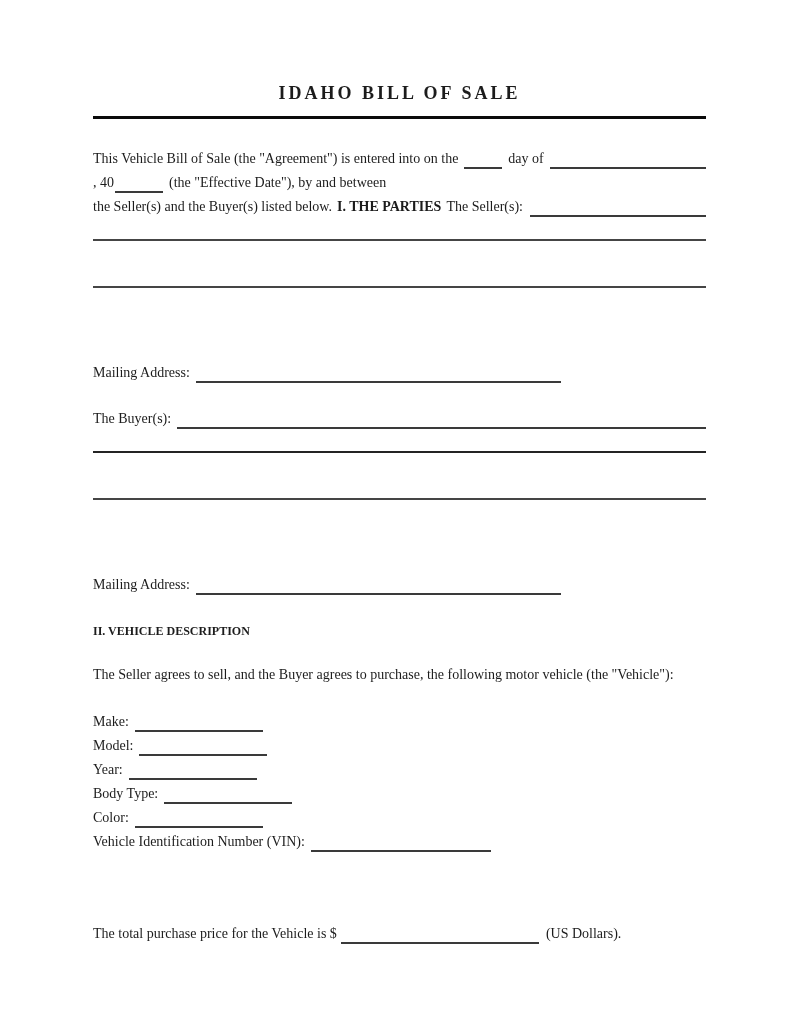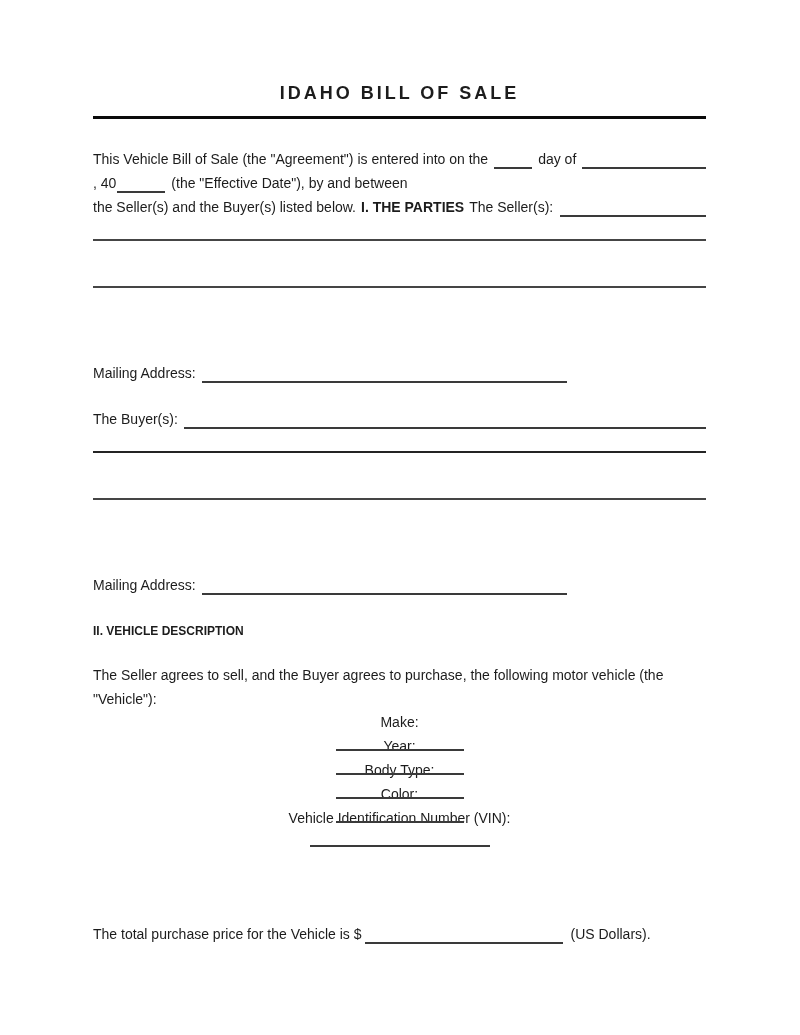--- a/index.html
+++ b/index.html
@@ -1,20 +1,20 @@
 <!DOCTYPE html>
 <html><head>
 <meta charset="utf-8">
 <style>
   html,body { margin:0; padding:0; background:#ffffff; }
   .page {
     position:relative;
     width:800px; height:1035px;
     background:#ffffff;
-    font-family:Liberation Sans, sans-serif;
+    font-family:Liberation Serif, serif;
     font-size:14px;
     color:#1c1c1c;
     overflow:hidden;
   }
   .abs { position:absolute; left:93px; right:94px; }
   .row { display:flex; align-items:center; height:24px; line-height:24px; }
   .row span[data-bind] { white-space:pre; flex:0 0 auto; }
   .title {
     top:81px; height:24px; line-height:24px;
     text-align:center; font-weight:bold; font-size:18px; letter-spacing:3px;
@@ -25,21 +25,21 @@
     display:inline-block; height:12px; flex:0 0 auto;
     border-bottom:2px solid #3a3a3a;
     position:relative; top:3px;
     margin:0 6px;
   }
   .blank.flex { flex:1 1 auto; margin-right:0; }
   .blank.tight { margin-left:1px; }
   .blank.nolm { margin-left:7px; margin-right:0; }
   .bold { font-weight:bold; }
   .heading { font-weight:bold; font-size:12px; height:24px; line-height:24px; }
-  .fields .row { height:24px;flex-direction:column; }
+  .fields .row { height:24px; }
   .w38 {width:38px;} .w48 {width:48px;} .w365 {width:365px;}
   .w128 {width:128px;} .w180 {width:180px;} .w198 {width:198px;}
 </style>
 </head>
 <body>
 
 <div class="page">
 
   <div class="abs title" data-bind="title">IDAHO BILL OF SALE</div>
   <div class="abs rule rule-title"></div>
@@ -86,20 +86,24 @@
 
   <div class="abs heading" style="top:619px;" data-bind="vehicle.heading">II. VEHICLE DESCRIPTION</div>
   <div class="abs" style="top:663px; height:24px; line-height:24px;" data-bind="vehicle.intro">The Seller agrees to sell, and the Buyer agrees to purchase, the following motor vehicle (the "Vehicle"):</div>
 
   <div class="abs fields" style="top:710px;">
     <div class="row">
       <span data-bind="vehicle.fields.0.label">Make:</span>
       <span class="blank w128"></span>
     </div>
     <div class="row">
+      <span data-bind="vehicle.fields.1.label">Model:</span>
+      <span class="blank w128"></span>
+    </div>
+    <div class="row">
       <span data-bind="vehicle.fields.2.label">Year:</span>
       <span class="blank w128"></span>
     </div>
     <div class="row">
       <span data-bind="vehicle.fields.3.label">Body Type:</span>
       <span class="blank w128"></span>
     </div>
     <div class="row">
       <span data-bind="vehicle.fields.4.label">Color:</span>
       <span class="blank w128"></span>

